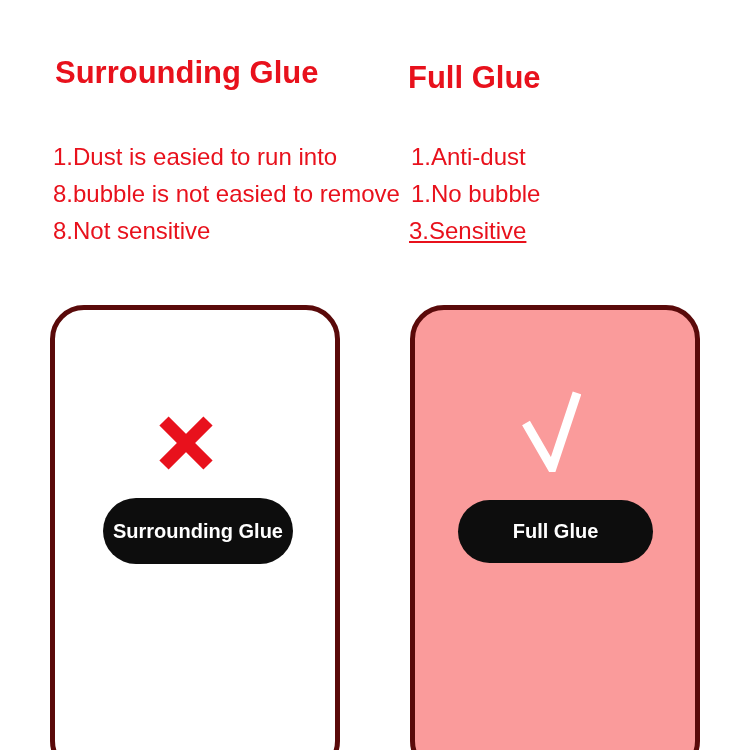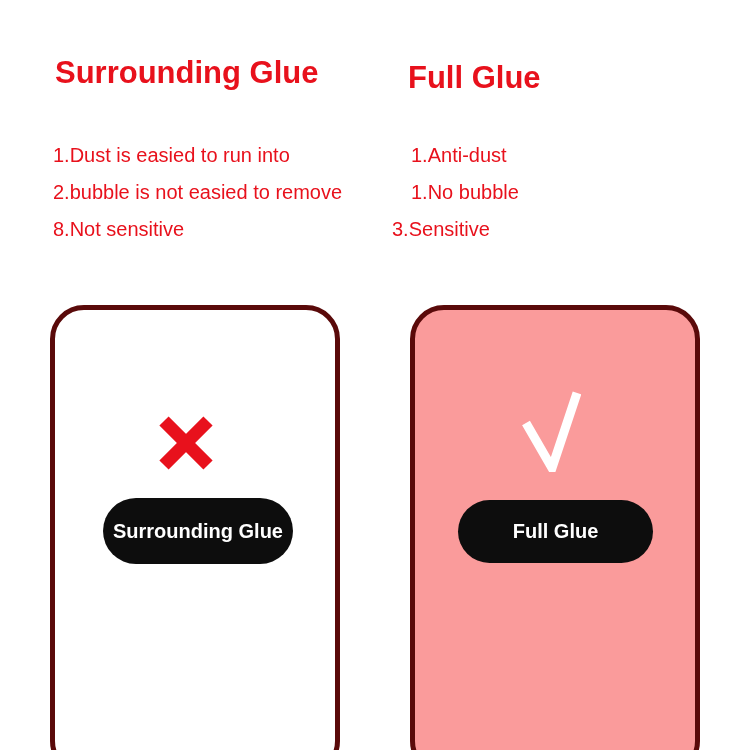--- a/index.html
+++ b/index.html
@@ -22,31 +22,31 @@
     font-size: 31px;
     line-height: 1;
     color: var(--accent-red, #e8111c);
     white-space: nowrap;
   }
   .heading-left { left: 55px; top: 57px; }
   .heading-right { left: 408px; top: 62px; }
   .list-item {
     position: absolute;
     margin: 0;
-    font-size: 20px;
+    font-size: 24px;
     line-height: 1;
     color: var(--accent-red, #e8111c);
     white-space: nowrap;
   }
   .col-left .li-0 { left: 53px; top: 145px; }
   .col-left .li-1 { left: 53px; top: 182px; }
   .col-left .li-2 { left: 53px; top: 219px; }
   .col-right .li-0 { left: 411px; top: 145px; }
   .col-right .li-1 { left: 411px; top: 182px; }
-  .col-right .li-2 { left: 392px; top: 219px; }
+  .col-right .li-2 { left: 409px; top: 219px; text-decoration: underline; }
   .phone {
     position: absolute;
     top: 305px;
     height: 470px;
     border: 5px solid var(--phone-border, #5a0a0a);
     border-radius: 34px;
     box-sizing: border-box;
   }
   .phone-left {
     left: 50px;
@@ -100,21 +100,21 @@
   }
 </style>
 </head>
 <body>
 
 <div class="canvas">
 
   <section class="col col-left">
     <h1 class="heading heading-left">Surrounding Glue</h1>
     <p class="list-item li-0">1.Dust is easied to run into</p>
-    <p class="list-item li-1">2.bubble is not easied to remove</p>
+    <p class="list-item li-1">8.bubble is not easied to remove</p>
     <p class="list-item li-2">8.Not sensitive</p>
   </section>
 
   <section class="col col-right">
     <h1 class="heading heading-right">Full Glue</h1>
     <p class="list-item li-0">1.Anti-dust</p>
     <p class="list-item li-1">1.No bubble</p>
     <p class="list-item li-2">3.Sensitive</p>
   </section>
 

